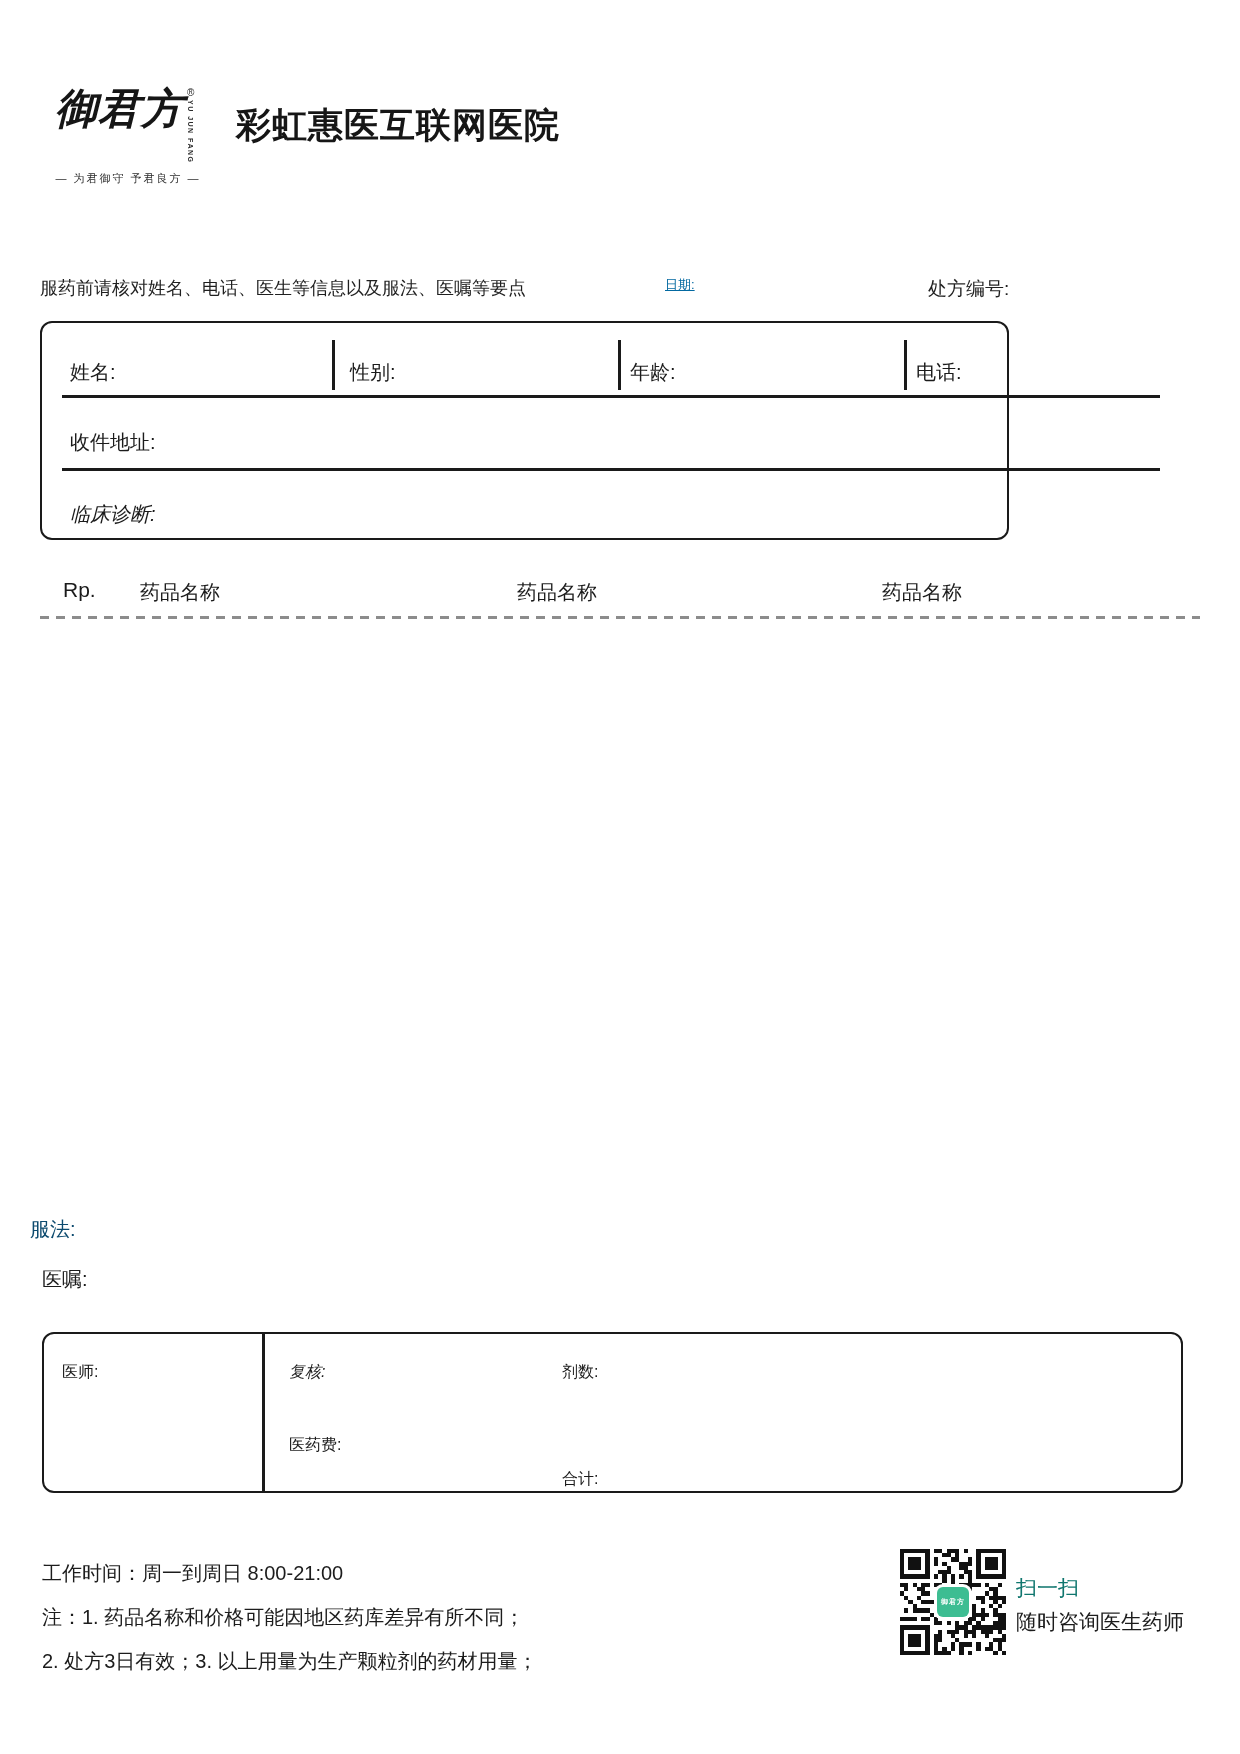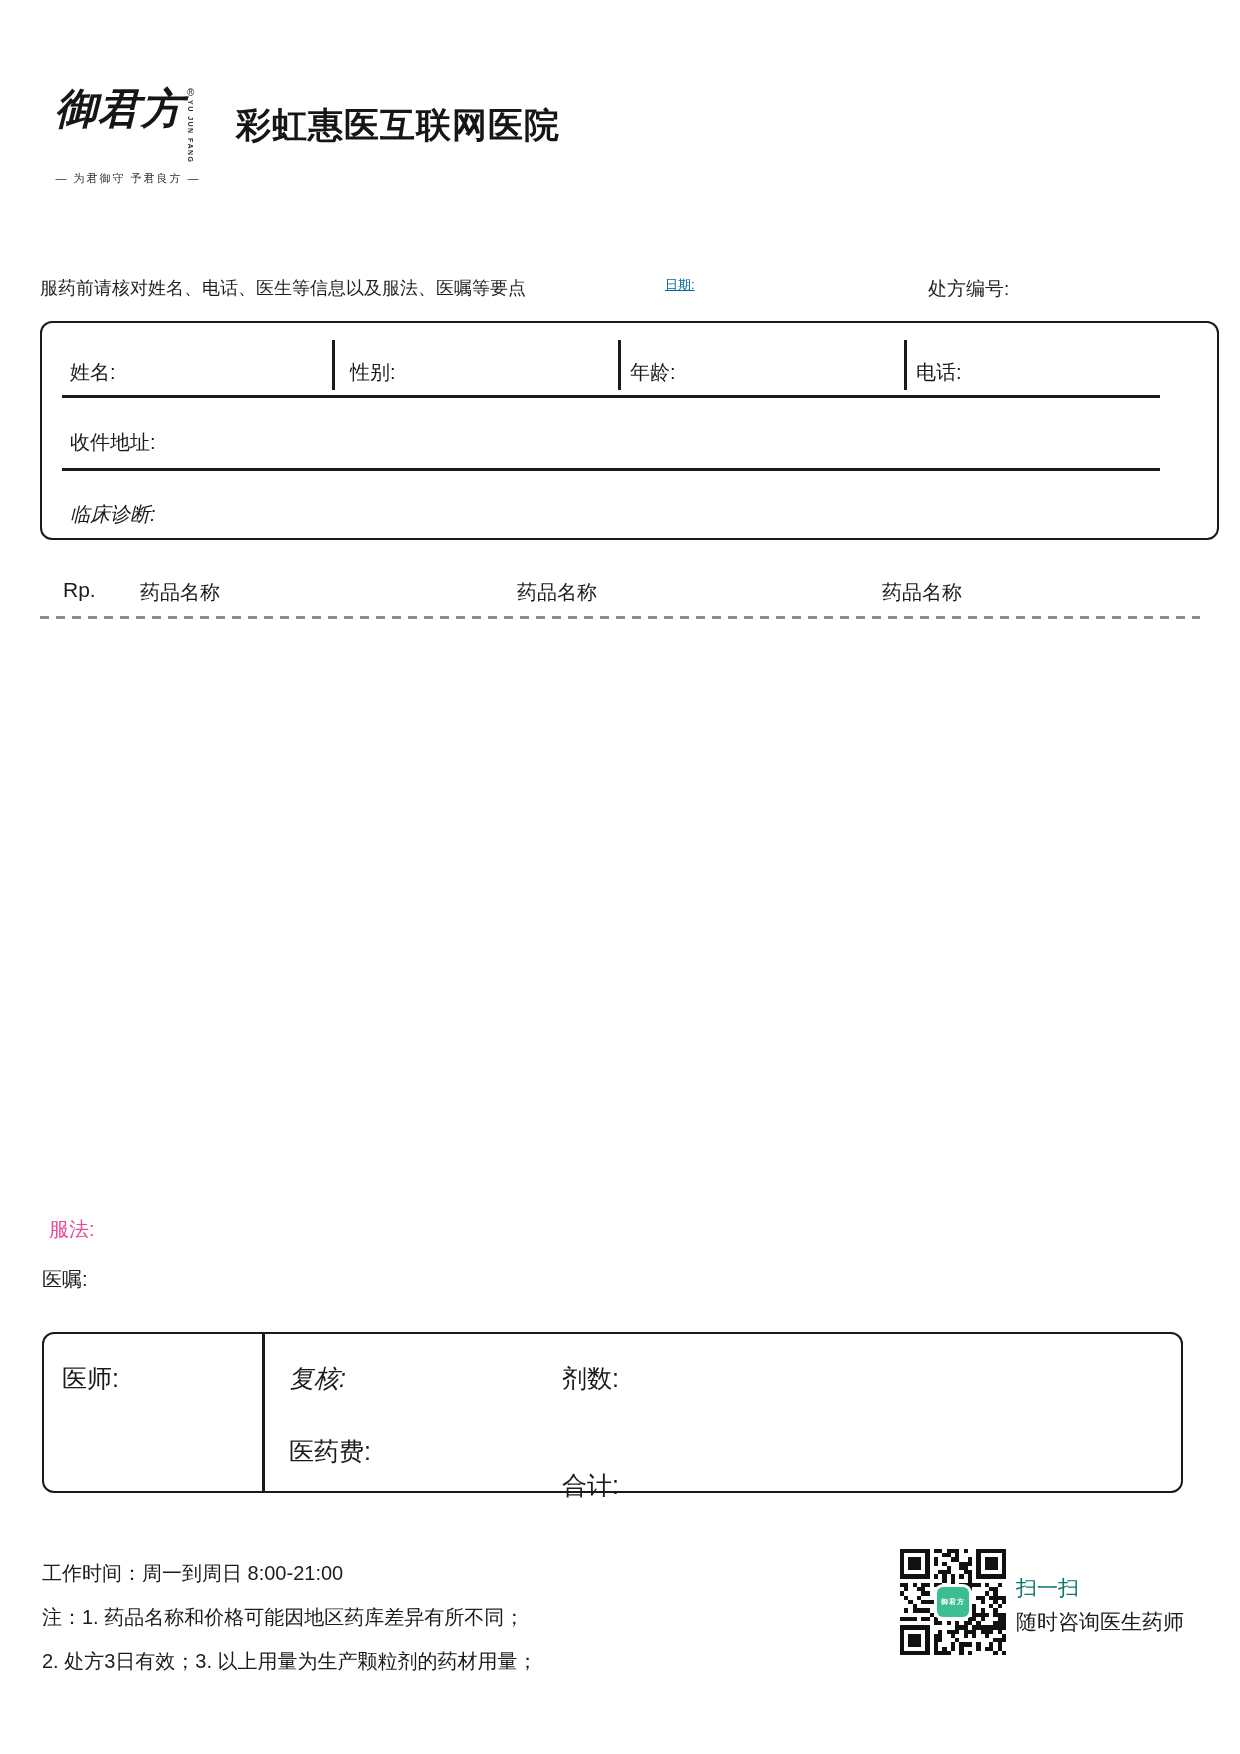--- a/index.html
+++ b/index.html
@@ -31,21 +31,21 @@
     letter-spacing:1px; color:#161616; white-space:nowrap;
   }
 
   
   .notice     { left:40px;  top:276px; font-size:18px; color:#1f1f1f; white-space:nowrap; }
   .date-label { left:665px; top:276px; font-size:13px; color:#0369a1;text-decoration:underline; }
   .rxno-label { left:928px; top:276px; font-size:19px; color:#1f1f1f; }
 
   
   .patient-box {
-    left:40px; top:321px; width:1179px; height:219px;
+    left:40px; top:321px; width:969px; height:219px;
     border:2.5px solid #1a1a1a; border-radius:12px; box-sizing:border-box;
   }
   .pfield { position:absolute; font-size:20px; color:#1b1b1b; white-space:nowrap; }
   .pf-name    { left:28px;  top:36px; }
   .pf-gender  { left:308px; top:36px; }
   .pf-age     { left:588px; top:36px; }
   .pf-phone   { left:874px; top:36px; }
   .vdiv { position:absolute; width:2.5px; background:#1a1a1a; top:17px; height:50px; }
   .vd1 { left:290px; } .vd2 { left:576px; } .vd3 { left:862px; }
   .hline { position:absolute; left:20px; width:1098px; height:2.5px; background:#1a1a1a; }
@@ -56,30 +56,30 @@
   
   .rp-label { left:63px; top:578px; font-size:21px; color:#1b1b1b; }
   .drug-col { position:absolute; top:579px; font-size:20px; color:#1b1b1b; }
   .dc0 { left:140px; } .dc1 { left:517px; } .dc2 { left:882px; }
   .dashed-sep {
     left:40px; top:616px; width:1160px; height:3px;
     background:repeating-linear-gradient(90deg,#8c8c8c 0 9px, transparent 9px 16px);
   }
 
   
-  .usage-label  { left:49px; top:1216px; font-size:20px; color:#ec4899; }
+  .usage-label  { left:30px; top:1216px; font-size:20px; color:#0c4a6e; }
   .advice-label { left:42px; top:1266px; font-size:20px; color:#1b1b1b; }
 
   
   .sign-box {
     left:42px; top:1332px; width:1141px; height:161px;
     border:2.5px solid #1a1a1a; border-radius:12px; box-sizing:border-box;
   }
   .sign-divider { position:absolute; left:218px; top:0; width:2.5px; height:100%; background:#1a1a1a; }
-  .sfield { position:absolute; font-size:25px; color:#1b1b1b; white-space:nowrap; }
+  .sfield { position:absolute; font-size:16px; color:#1b1b1b; white-space:nowrap; }
   .sf-physician { left:18px;  top:28px; }
   .sf-review    { left:245px; top:28px;font-style:italic; }
   .sf-doses     { left:518px; top:28px; }
   .sf-fee       { left:245px; top:101px; }
   .sf-total     { left:518px; top:101px;margin-top:34px; }
 
   
   .hours { left:42px; top:1560px; font-size:20px; color:#1c1c1c; white-space:nowrap; }
   .note1 { left:42px; top:1604px; font-size:20px; color:#1c1c1c; white-space:nowrap; }
   .note2 { left:42px; top:1648px; font-size:20px; color:#1c1c1c; white-space:nowrap; }

